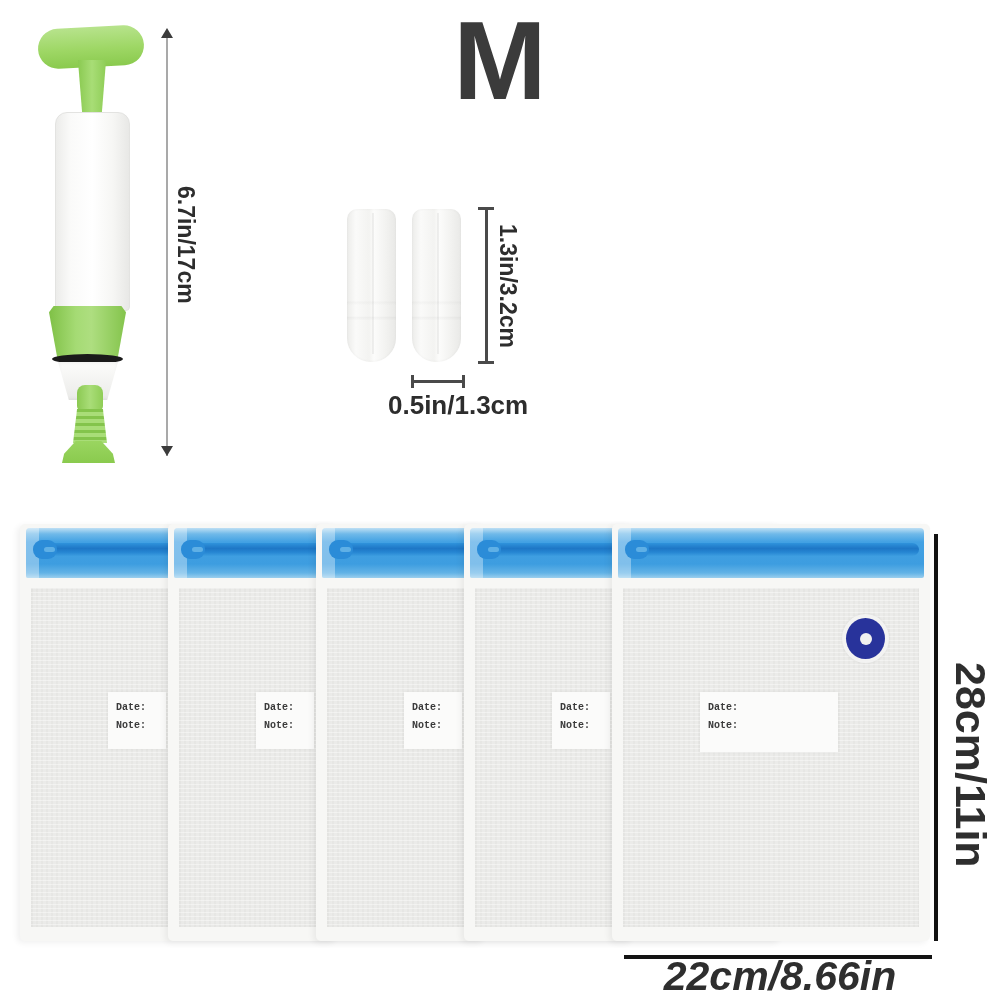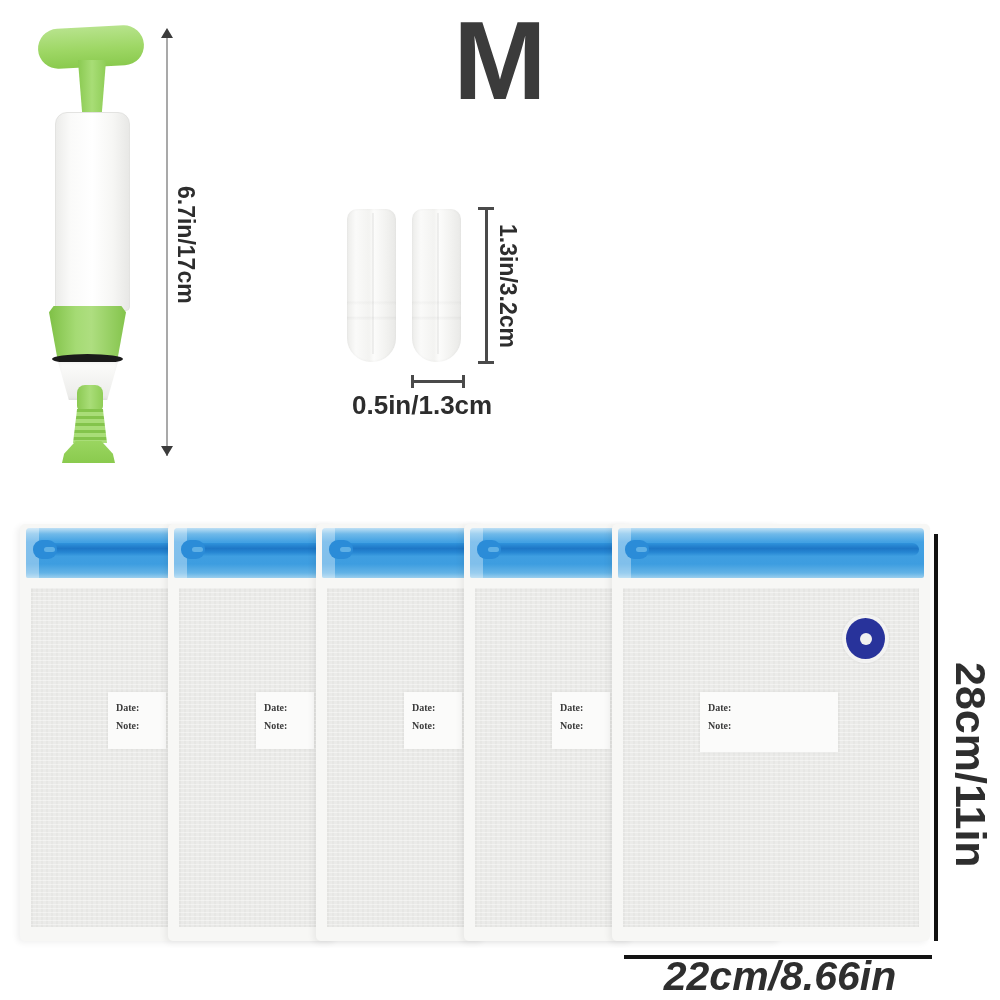--- a/index.html
+++ b/index.html
@@ -96,21 +96,21 @@
   .clip2 { left:412px; }
 
   .clips-vline { left:485px; top:208px; width:3px; height:156px; background:#4a4a4a; }
   .clips-vcap-top { left:478px; top:207px; width:16px; height:3px; background:#4a4a4a; }
   .clips-vcap-bot { left:478px; top:361px; width:16px; height:3px; background:#4a4a4a; }
   .clips-vtext { left:494px; top:208px; height:156px; display:flex; align-items:center; font-size:23px; }
 
   .clips-hline { left:412px; top:380px; width:53px; height:3px; background:#4a4a4a; }
   .clips-hcap-l { left:411px; top:375px; width:3px; height:13px; background:#4a4a4a; }
   .clips-hcap-r { left:462px; top:375px; width:3px; height:13px; background:#4a4a4a; }
-  .clips-htext { left:352px; top:390px; width:140px; text-align:center; font-size:26px; }
+  .clips-htext { left:388px; top:390px; width:140px; text-align:center; font-size:26px; }
 
   
   .bag {
     position:absolute; top:524px; width:318px; height:417px;
     background:#f7f7f5; border-radius:5px;
     box-shadow:-3px 2px 6px rgba(0,0,0,0.06);
   }
   .b1 { left:20px;  z-index:1; }
   .b2 { left:168px; z-index:2; }
   .b3 { left:316px; z-index:3; }
@@ -143,21 +143,21 @@
     background-color:#ebebe9;
     background-image:
       repeating-linear-gradient(180deg, rgba(255,255,255,0.40) 0 1px, rgba(0,0,0,0) 1px 4px),
       repeating-linear-gradient(90deg, rgba(222,222,219,0.35) 0 2px, rgba(0,0,0,0) 2px 5px);
     box-shadow:inset 0 0 6px rgba(0,0,0,0.03);
   }
   .bag-label {
     position:absolute; left:88px; top:168px; width:58px; height:57px;
     background:#fbfbfa; box-shadow:0 0 3px rgba(0,0,0,0.06);
     padding:10px 0 0 8px; box-sizing:border-box;
-    font-family:Liberation Serif, serif; font-weight:700; font-size:10px; color:#3a3a3a;
+    font-family:Liberation Mono, monospace; font-weight:700; font-size:10px; color:#3a3a3a;
   }
   .b5 .bag-label { width:138px; height:60px; }
   .lbl-line { margin-bottom:7px; }
 
   .valve {
     position:absolute; left:230px; top:90px; width:47px; height:49px;
     border-radius:50%; background:#f3f3f2; box-shadow:0 0 3px rgba(0,0,0,0.08);
   }
   .valve-ring { position:absolute; left:4px; top:4px; right:4px; bottom:4px; border-radius:50%; background:#28339b; }
   .valve-hole {

